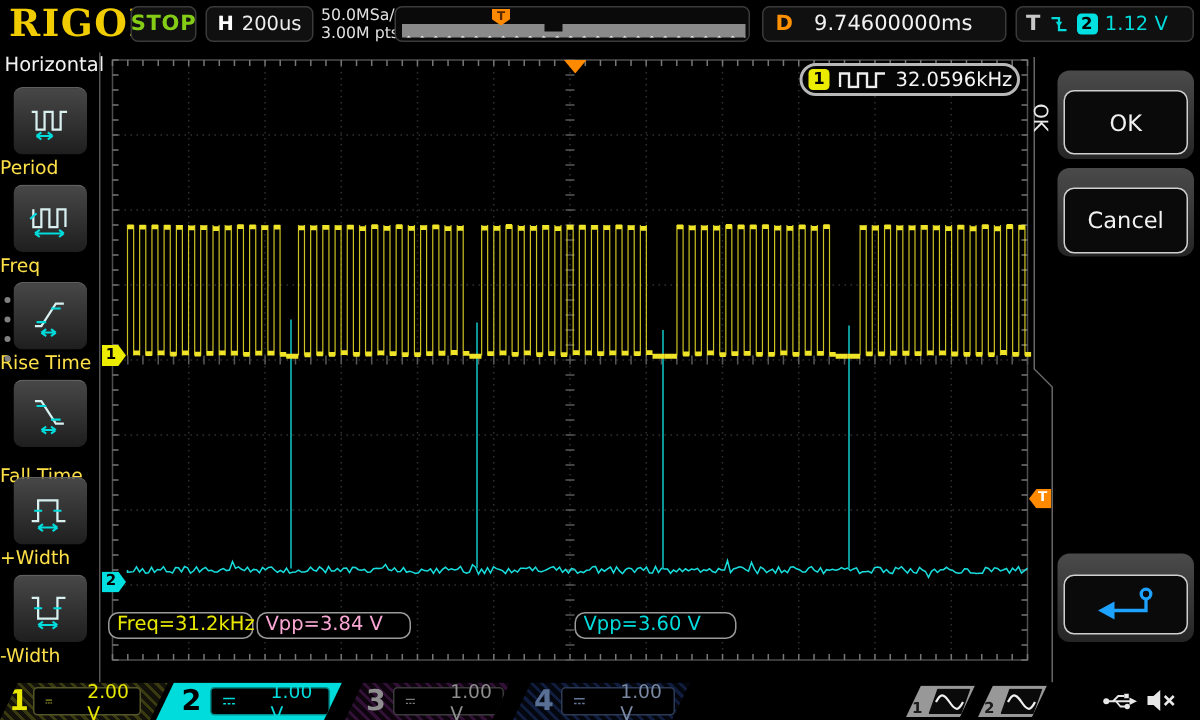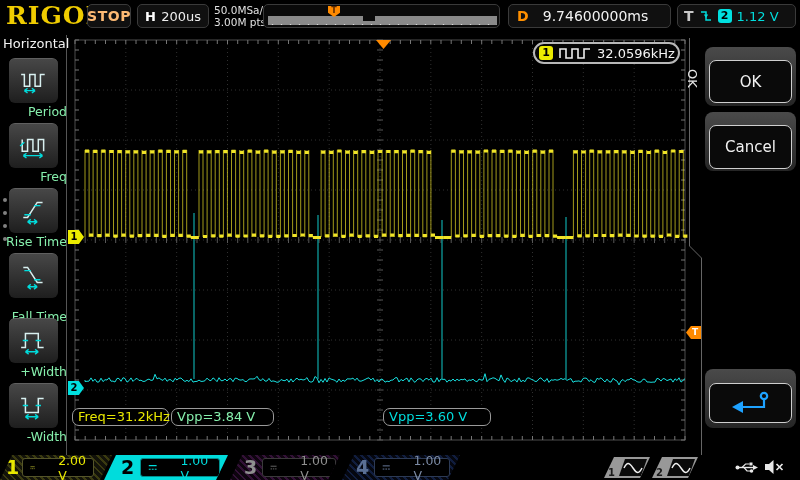--- a/index.html
+++ b/index.html
@@ -6,21 +6,21 @@
   html,body { background:#000; width:800px; height:480px; overflow:hidden;
               font-family:"DejaVu Sans","Liberation Sans",sans-serif; }
   #screen { position:relative; width:800px; height:480px; background:#000; }
 
   
   .logo { position:absolute; left:6px; top:1px; font-family:"DejaVu Serif","Liberation Serif",serif;
           font-weight:bold; font-size:25px; color:#f0cc00; letter-spacing:1px; }
   .hdr-box { position:absolute; top:4px; height:24px; background:#101010;
              border:1px solid #3a3a3a; border-radius:5px; display:flex; align-items:center; }
   .stop-box { left:87px; width:44px; justify-content:center; }
-  .stop-box span { color:#fdba74; font-weight:bold; font-size:14px; letter-spacing:0.5px; }
+  .stop-box span { color:#84cc16; font-weight:bold; font-size:14px; letter-spacing:0.5px; }
   .h-box { left:137px; width:72px; padding:0 7px; justify-content:space-between; }
   .h-box .hlab { color:#fff; font-weight:bold; font-size:13px; }
   .h-box .hval { color:#eee; font-size:13px; }
   .sample-box { position:absolute; left:214px; top:4px; color:#e0e0e0; font-size:10.5px; line-height:12px; }
   .mem-bar { left:263px; width:237px; background:#0a0a0a; }
   .mem-band { position:absolute; left:4px; top:11px; width:229px; height:9px; background:#8a8a8a; overflow:hidden; }
   .mem-flag { position:absolute; left:64px; top:1px; width:12px; height:11px; background:#ff8a00;
               clip-path:polygon(0 0,100% 0,100% 62%,50% 100%,0 62%); color:#5a2800; font-size:8px;
               font-weight:bold; text-align:center; line-height:9px; }
   .mem-notch { position:absolute; left:99px; top:11px; width:12px; height:5px; background:#0a0a0a; }
@@ -32,21 +32,21 @@
   .trig-ch-badge { width:14px; height:14px; background:#00e0e0; border-radius:3px; color:#000;
                    font-weight:bold; font-size:11px; text-align:center; line-height:14px; }
   .trig-lvl { color:#00dcdc; font-size:13px; }
 
   
   .sidebar { position:absolute; left:0; top:33px; width:67px; height:422px; background:#000; }
   .sb-title { position:absolute; left:3px; top:3px; color:#f2f2f2; font-size:13px; }
   .sb-item { position:absolute; left:9px; width:49px; height:45px; border-radius:6px;
              background:linear-gradient(#474747,#1e1e1e); border-top:1px solid #606060;
              display:flex; align-items:center; justify-content:center; }
-  .sb-label { position:absolute; left:0; width:67px; text-align:right; color:#86efac; font-size:12.5px; }
+  .sb-label { position:absolute; left:0; width:67px; text-align:left; color:#fde047; font-size:12.5px; }
   .sb-dot { position:absolute; left:3px; width:4px; height:4px; border-radius:50%; background:#808080; }
 
   
   #scope-svg { position:absolute; left:0; top:0; z-index:1; pointer-events:none; }
   .freq-badge { position:absolute; left:533px; top:42px; width:147px; height:22px; z-index:2;
                 background:#050505; border:2px solid #b8b8b8; border-radius:11px;
                 display:flex; align-items:center; gap:6px; padding-left:4px; }
   .freq-badge .ch-badge { width:14px; height:14px; background:#ecec00; border-radius:3px; color:#000;
                           font-weight:bold; font-size:11px; text-align:center; line-height:14px; }
   .freq-badge .fval { color:#f5f5f5; font-size:13px; }
@@ -257,21 +257,21 @@
   <div class="rm-outer" style="top:369px"></div>
   <div class="rm-inner" style="top:383px;height:40px">
     <svg width="46" height="26" viewBox="0 0 46 26">
       <circle cx="36" cy="6" r="3.2" stroke="#1ea2ff" stroke-width="2.2" fill="none"></circle>
       <path d="M36,9.5 V17 H14" stroke="#1ea2ff" stroke-width="2.2" fill="none"></path>
       <polygon points="4,17 15,11 15,23" fill="#1ea2ff"></polygon>
     </svg>
   </div>
 
   <div class="meas-box" style="left:72px;width:97px;color:#e8e800">Freq=31.2kHz</div>
-  <div class="meas-box" style="left:171px;width:103px;color:#86efac">Vpp=3.84 V</div>
+  <div class="meas-box" style="left:171px;width:103px;color:#f9a8d4">Vpp=3.84 V</div>
   <div class="meas-box" style="left:383px;width:108px;color:#00dcdc">Vpp=3.60 V</div>
 
   <div class="bottom-bar">
 
     <div class="ch-block ch1-bg" style="left:0;width:112px">
       <span class="ch-num" style="left:6px;color:#e8e800">1</span>
       <div class="ch-inner" style="left:22px;width:72px;border:1px solid #55552a">
         <svg width="12" height="10" viewBox="0 0 12 10">
           <path d="M1,2 H11" stroke="#caca30" stroke-width="1.4"></path>
           <path d="M1,6.5 H3.4 M4.8,6.5 H7.2 M8.6,6.5 H11" stroke="#caca30" stroke-width="1.4"></path>

